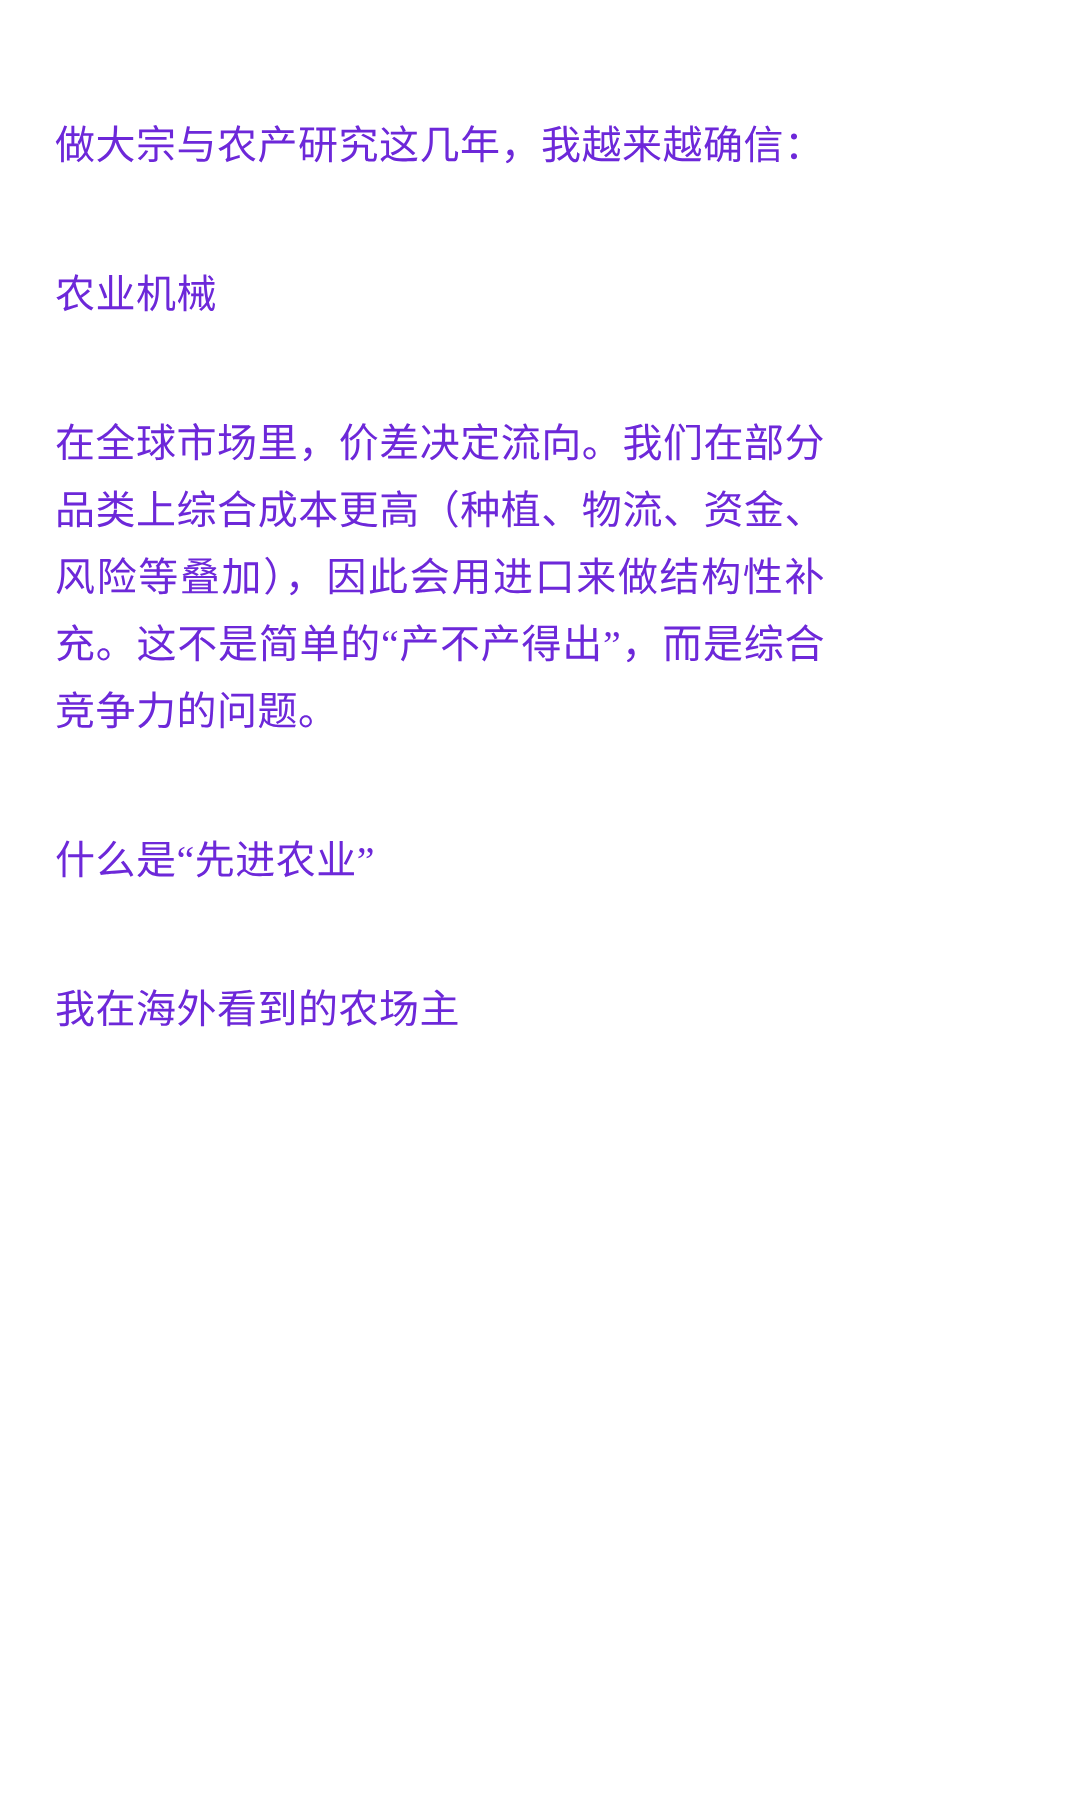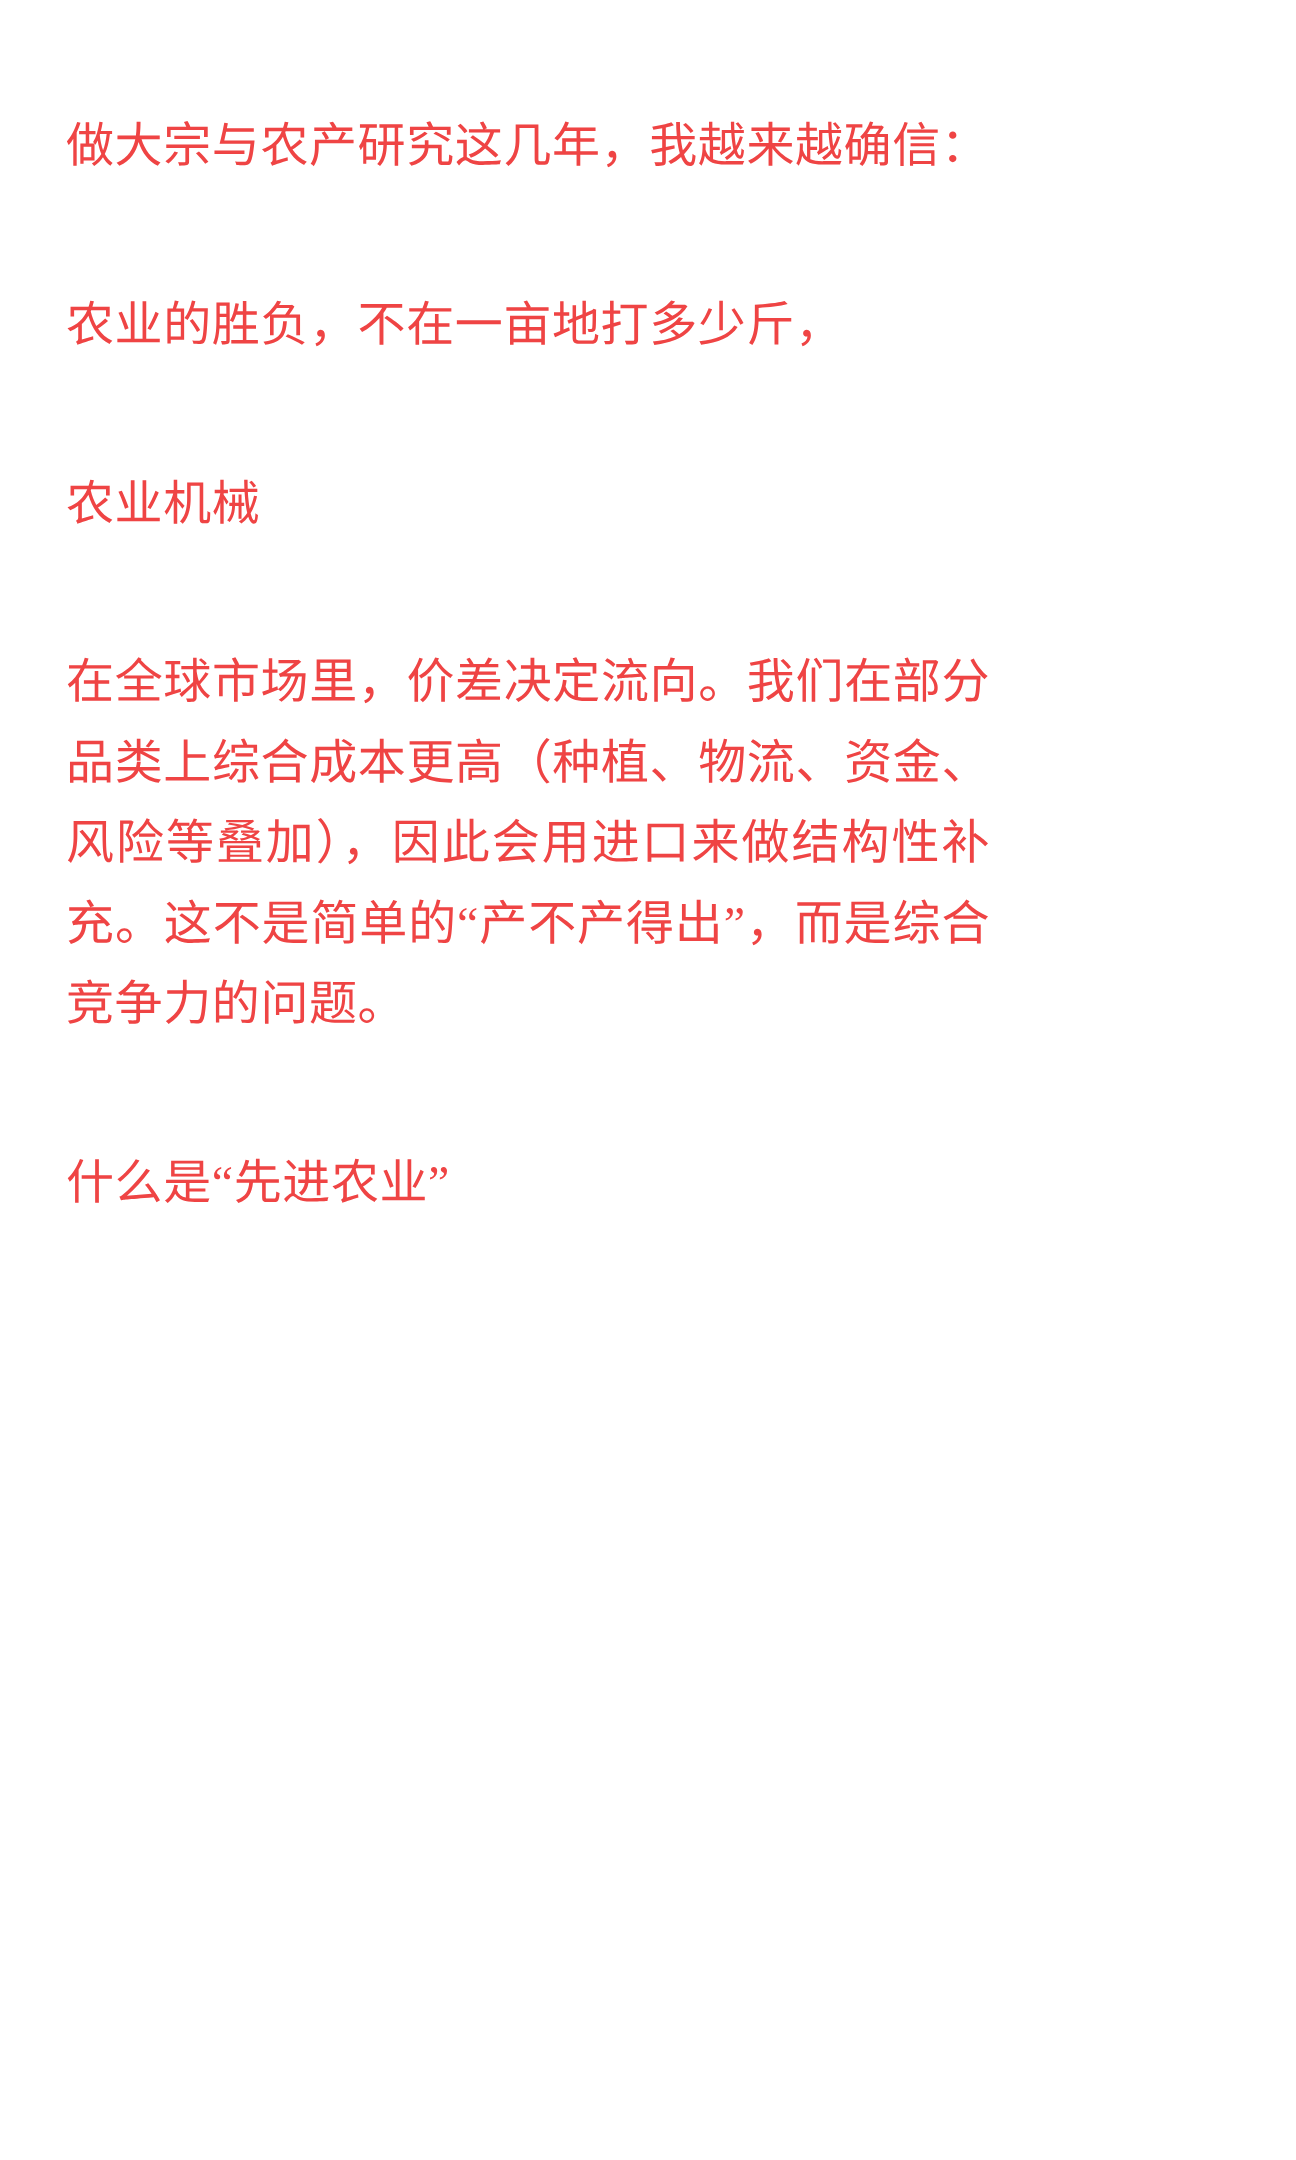--- a/index.html
+++ b/index.html
@@ -8,43 +8,43 @@
   }
   body {
     width: 1080px;
     height: 1800px;
     background: #ffffff;
     overflow: hidden;
   }
   .article {
     box-sizing: border-box;
     width: 880px;
-    padding: 88px 55px 0 55px;
+    padding: 112px 55px 0 55px;
     font-family: "Liberation Serif", "DejaVu Serif", serif;
     font-size: 40px;
     line-height: 67px;
-    color: #ef4444;
+    color: #6d28d9;
     text-align: justify;
     letter-spacing: 0.5px;
   }
   .article p {
     margin: 0 0 82px 0;
     word-break: break-all;
     line-break: strict;
   }
 </style>
 </head>
 <body>
 
 <div class="article">
   <p>做大宗与农产研究这几年，我越来越确信：</p>
 
-  <p>农业的胜负，不在一亩地打多少斤，</p>
 
 
   <p>农业机械</p>
 
   <p>在全球市场里，价差决定流向。我们在部分品类上综合成本更高（种植、物流、资金、风险等叠加），因此会用进口来做结构性补充。这不是简单的“产不产得出”，而是综合竞争力的问题。</p>
 
   <p>什么是“先进农业”</p>
 
 
+  <p>我在海外看到的农场主</p>
 </div>
 
 </body></html>

